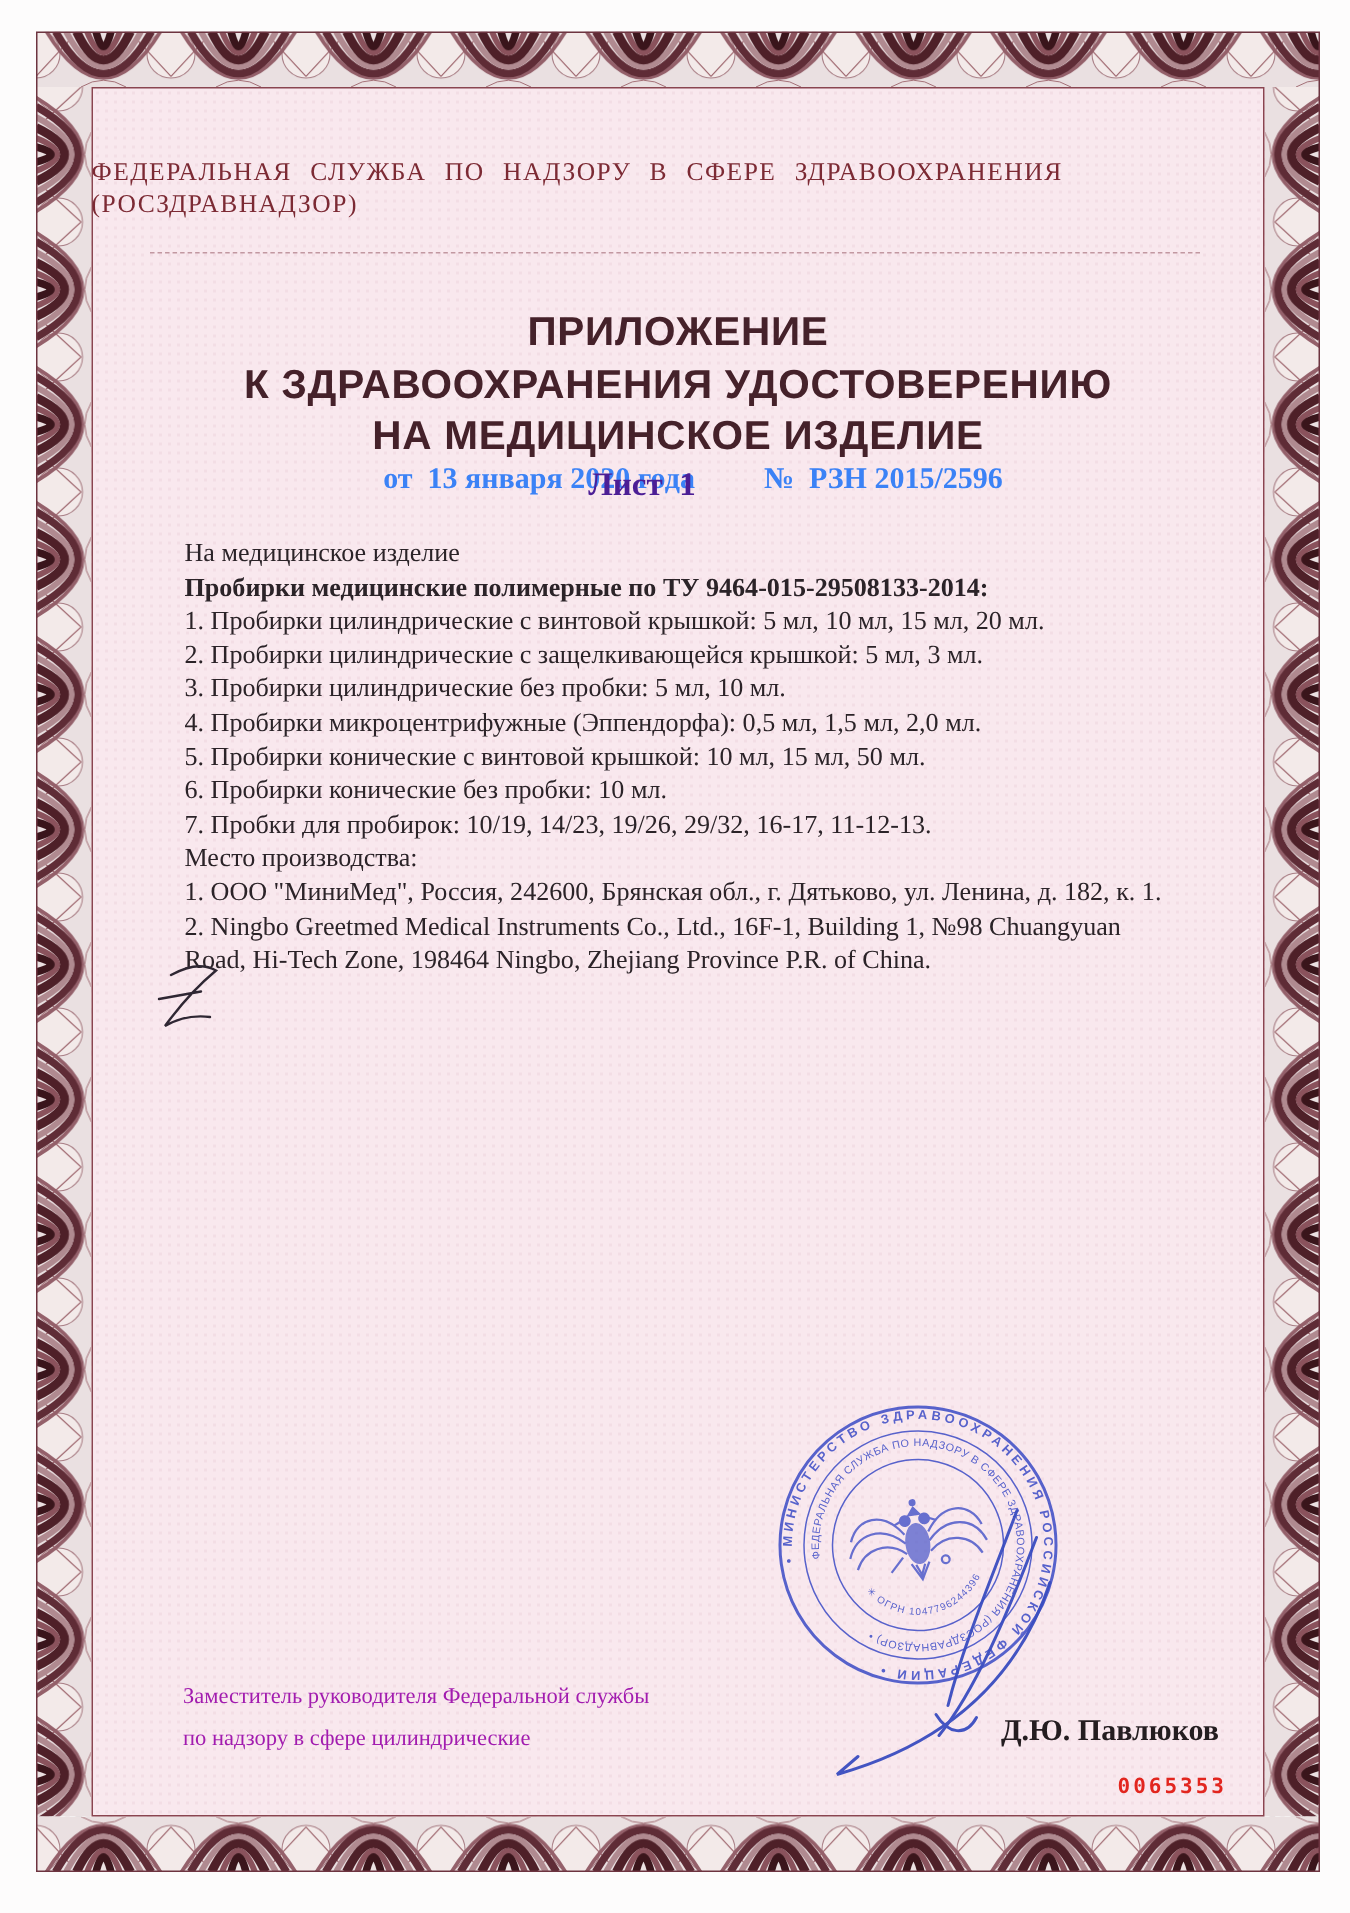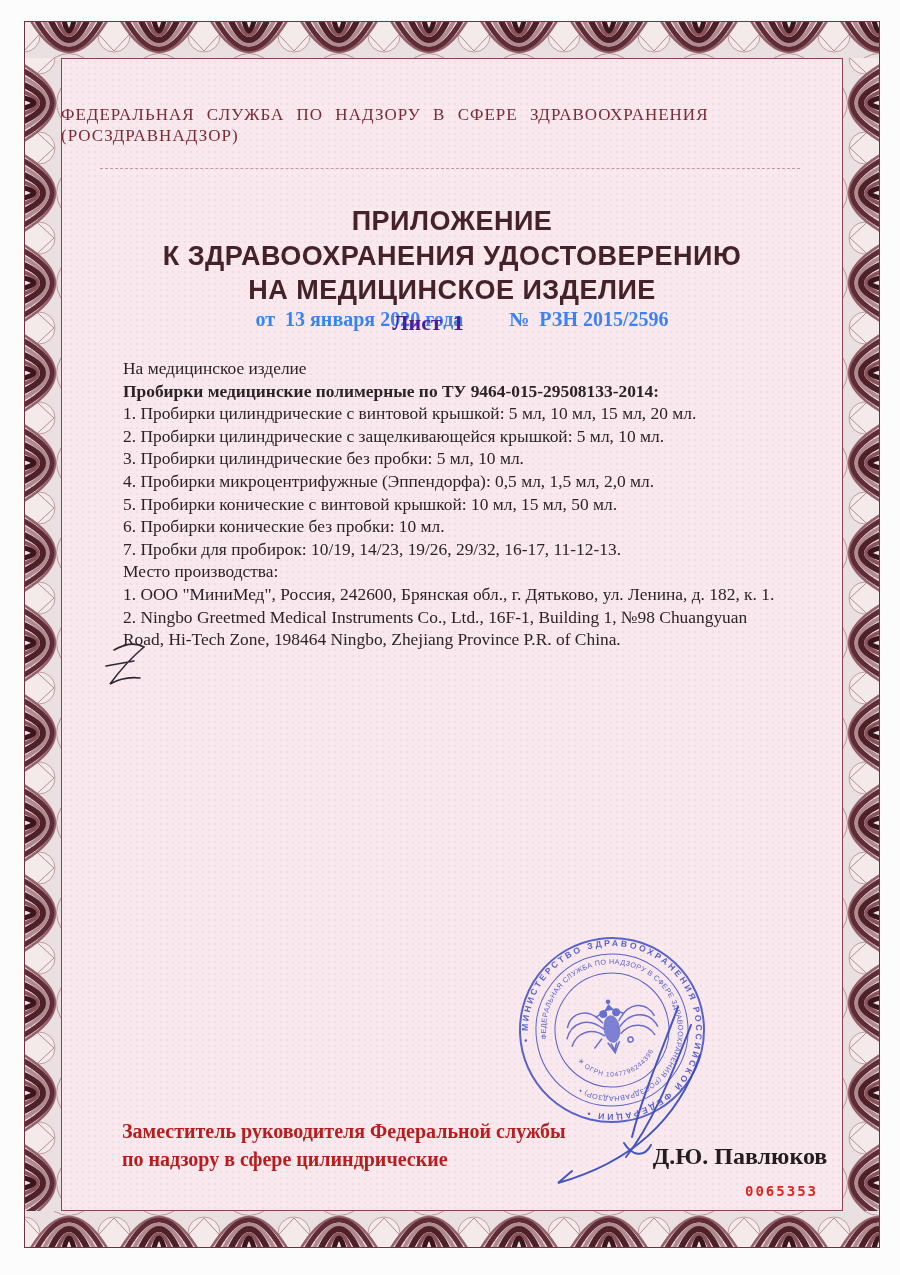--- a/index.html
+++ b/index.html
@@ -52,25 +52,25 @@
     left:123px; top:357px; width:700px;
     font-size:17.4px; line-height:22.6px; color:#2b2328;
   }
   .body-text .line { white-space:nowrap; }
   .body-text .bold { font-weight:bold; }
   .zmark { left:98px; top:638px; z-index:3; }
   .stamp { left:507px; top:925px; z-index:4; opacity:0.92; }
   .signature { left:528px; top:985px; z-index:5; }
   .footer-position {
     left:122px; top:1117px; width:480px;
-    font-weight:bold; font-size:20px; line-height:28px; color:#b91c1c;
+    font-weight:normal; font-size:15px; line-height:28px; color:#a21caf;
   }
   .footer-name {
     left:640px; top:1143px; width:200px; text-align:center;
-    font-weight:bold; font-size:24px; color:#241d20; white-space:pre;
+    font-weight:bold; font-size:20px; color:#241d20; white-space:pre;
   }
   .serial {
     left:745px; top:1183px;
     font-family:"DejaVu Sans Mono","Liberation Mono",monospace;
     font-weight:bold; font-size:14px; letter-spacing:2px; color:#e2261f;
   }
 </style>
 </head>
 <body>
 
@@ -141,21 +141,21 @@
   <div class="abs dateline">
     <span>от  13 января 2020 года</span><span class="num">№  РЗН 2015/2596</span>
   </div>
 
   <div class="abs sheet">Лист  1</div>
 
   <div class="abs body-text">
     <div class="line">На медицинское изделие</div>
     <div class="line bold">Пробирки медицинские полимерные по ТУ 9464-015-29508133-2014:</div>
     <div class="line">1. Пробирки цилиндрические с винтовой крышкой: 5 мл, 10 мл, 15 мл, 20 мл.</div>
-    <div class="line">2. Пробирки цилиндрические с защелкивающейся крышкой: 5 мл, 10 мл.</div>
+    <div class="line">2. Пробирки цилиндрические с защелкивающейся крышкой: 5 мл, 3 мл.</div>
     <div class="line">3. Пробирки цилиндрические без пробки: 5 мл, 10 мл.</div>
     <div class="line">4. Пробирки микроцентрифужные (Эппендорфа): 0,5 мл, 1,5 мл, 2,0 мл.</div>
     <div class="line">5. Пробирки конические с винтовой крышкой: 10 мл, 15 мл, 50 мл.</div>
     <div class="line">6. Пробирки конические без пробки: 10 мл.</div>
     <div class="line">7. Пробки для пробирок: 10/19, 14/23, 19/26, 29/32, 16-17, 11-12-13.</div>
     <div class="line">Место производства:</div>
     <div class="line">1. ООО "МиниМед", Россия, 242600, Брянская обл., г. Дятьково, ул. Ленина, д. 182, к. 1.</div>
     <div class="line">2. Ningbo Greetmed Medical Instruments Co., Ltd., 16F-1, Building 1, №98 Chuangyuan</div>
     <div class="line">Road, Hi-Tech Zone, 198464 Ningbo, Zhejiang Province P.R. of China.</div>
   </div>

